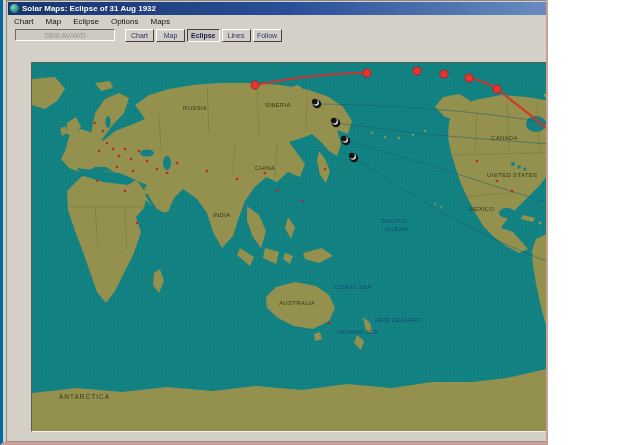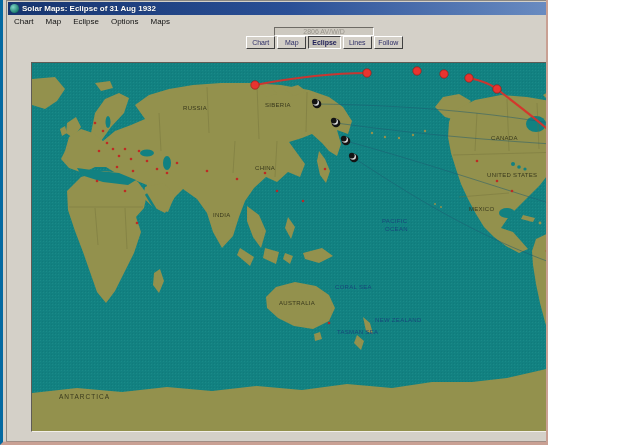--- a/index.html
+++ b/index.html
@@ -29,21 +29,21 @@
   .winbtn{width:11px;height:10px;margin-left:1px;background:#d4d0c8;
     border-top:1px solid #fff;border-left:1px solid #fff;
     border-right:1px solid #404040;border-bottom:1px solid #404040;
     font-size:7px;line-height:8px;text-align:center;color:#000;flex:0 0 auto;cursor:default;}
   
   #menubar{position:absolute;left:1px;top:15px;right:1px;height:11px;
     display:flex;align-items:center;font-size:8px;color:#111;}
   .menu-item{padding:0 6px;cursor:default;}
   
   #toolbar{position:absolute;left:1px;top:26px;right:1px;height:16px;
-    display:flex;align-items:center;flex-direction:column;}
+    display:flex;align-items:center;}
   #date-field{
     margin-left:7px;width:100px;height:12px;
     background:#cdc9c0;border:0;
     border-top:1px solid #6e6b65;border-left:1px solid #6e6b65;
     border-bottom:1px solid #fff;border-right:1px solid #fff;
     font-family:"Liberation Sans",sans-serif;font-size:7px;color:#98948c;
     text-align:center;padding:0;}
   #tool-buttons{display:flex;margin-left:10px;}
   .tbtn{
     min-width:29px;height:13px;margin-right:2px;padding:0 3px;

